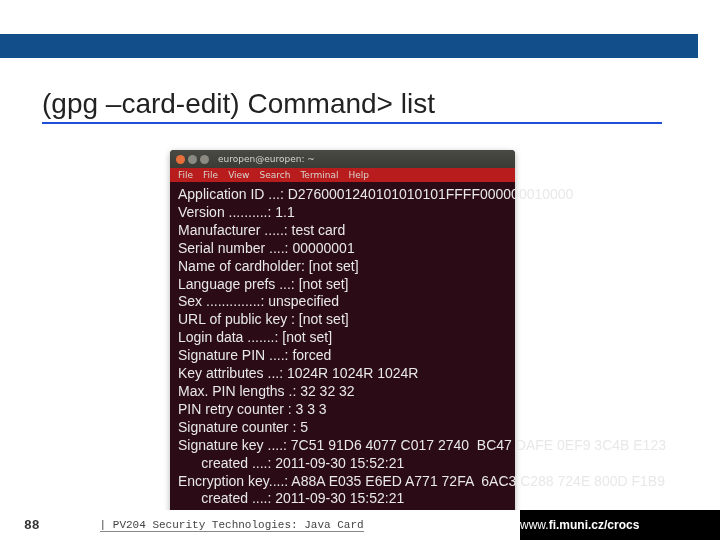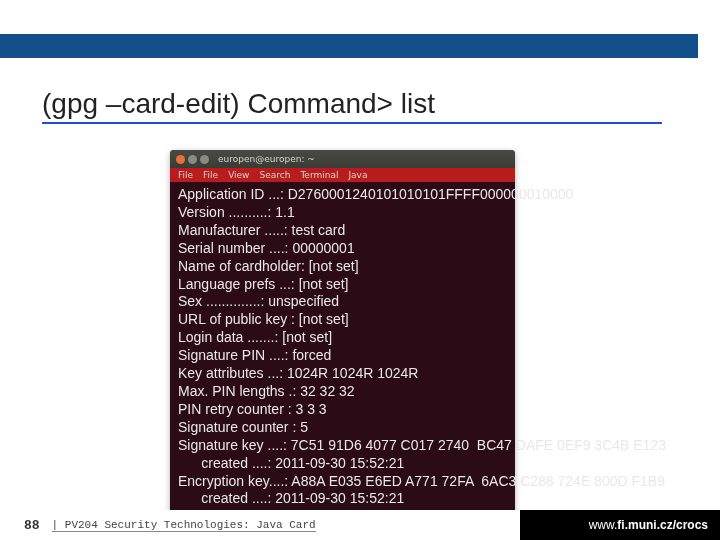--- a/index.html
+++ b/index.html
@@ -116,28 +116,29 @@
   }
   .page-num {
     font-size: 13px;
     font-weight: bold;
     color: #333;
   }
   .footer-text {
     font-size: 11px;
     color: #444;
     border-bottom: 1px solid #888;
+    margin-left: 48px;
   }
   .footer-right {
     width: 200px;
     background: #000;
     color: #fff;
     display: flex;
     align-items: center;
-    justify-content: flex-end;
+    justify-content: flex-start;
     padding-right: 12px;
     font-size: 12px;
   }
   .footer-right b { font-weight: bold; }
 </style>
 </head>
 <body>
 
 <div class="header">
   <div class="blue-band"></div>
@@ -151,21 +152,21 @@
     <span class="wbtn min"></span>
     <span class="wbtn max"></span>
     <span class="title-text">europen@europen: ~</span>
   </div>
   <div class="menubar">
     <span>File</span>
     <span>File</span>
     <span>View</span>
     <span>Search</span>
     <span>Terminal</span>
-    <span>Java</span>
+    <span>Help</span>
   </div>
   <div class="term-body" id="term-body">Application ID ...: D2760001240101010101FFFF000000010000
 Version ..........: 1.1
 Manufacturer .....: test card
 Serial number ....: 00000001
 Name of cardholder: [not set]
 Language prefs ...: [not set]
 Sex ..............: unspecified
 URL of public key : [not set]
 Login data .......: [not set]

